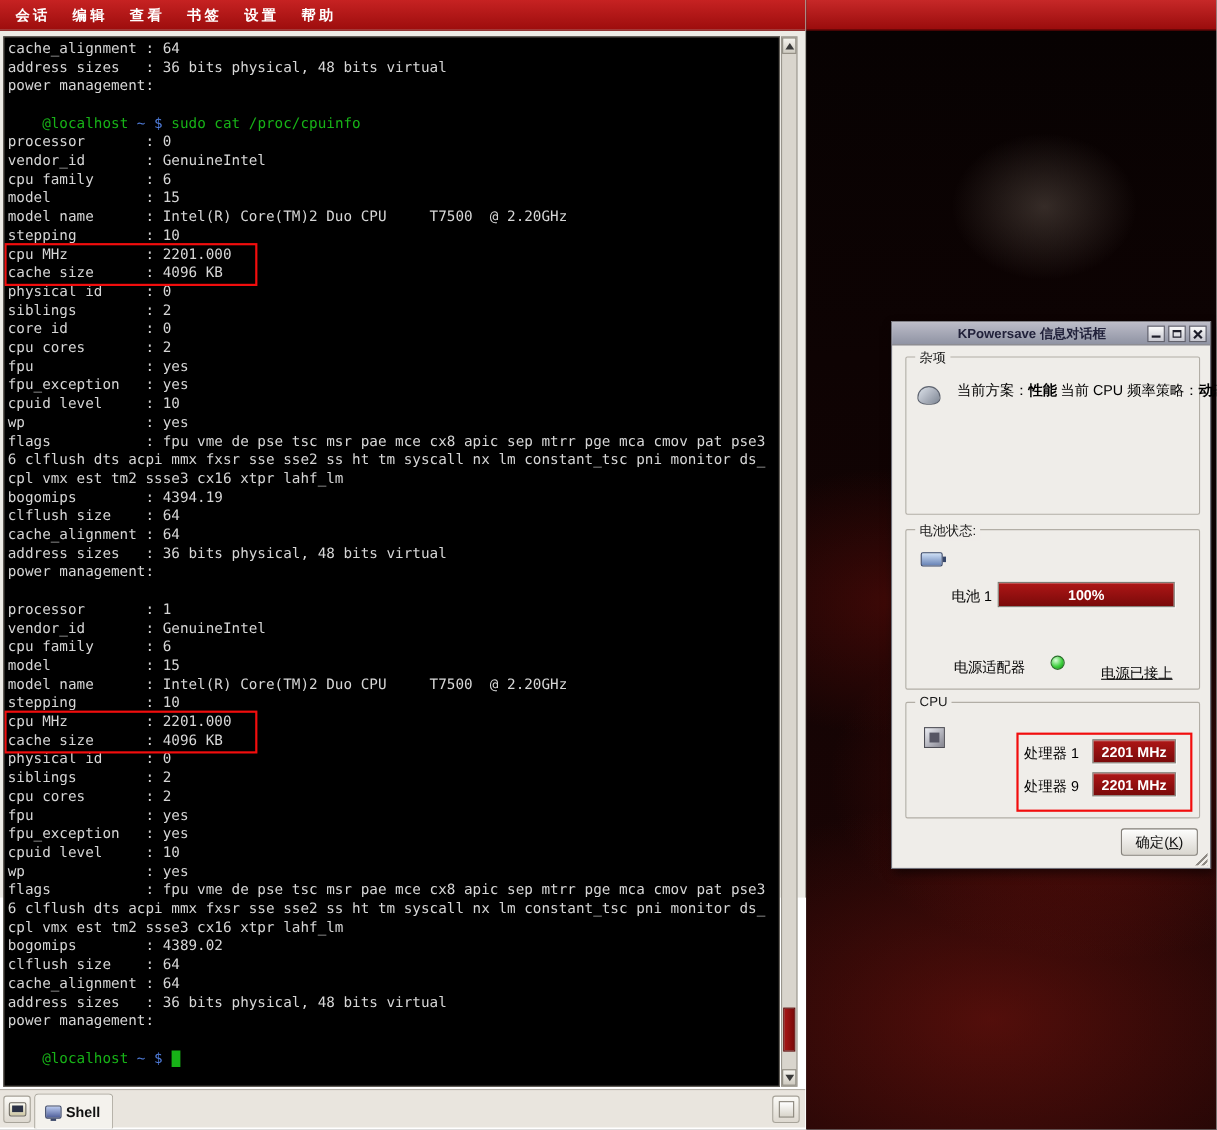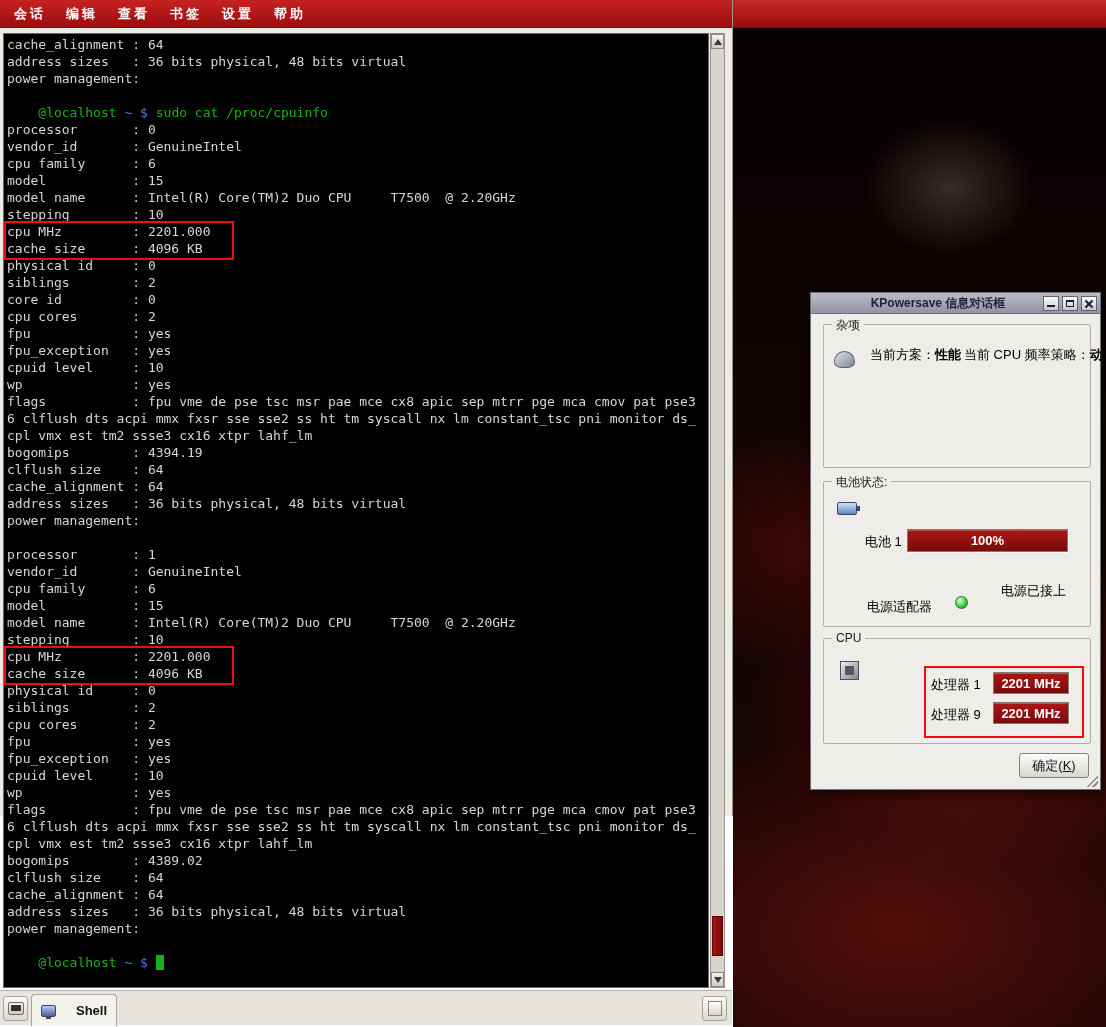--- a/index.html
+++ b/index.html
@@ -46,21 +46,21 @@
     background:linear-gradient(#fbfaf6,#ddd8cf); border-radius:3px;
     display:flex; align-items:center; justify-content:center; cursor:pointer; }
   #btn-new-session { left:3px; }
   #btn-tab-right { left:702px; }
   .mini-terminal { width:16px; height:13px; border:1px solid #6e6a60;
     background:linear-gradient(#fdfcf3,#cfc8a6); position:relative; border-radius:2px; }
   .mini-terminal::after { content:""; position:absolute; left:2px; top:2px; right:2px; bottom:3px; background:#2c3246; }
   .mini-page { width:14px; height:15px; border:1px solid #8a867c; background:linear-gradient(#ffffff,#d8d4ca); }
   #tab-shell { position:absolute; left:31px; top:3px; height:32px; min-width:72px;
     background:#f4f2ed; border:1px solid #a8a49a; border-bottom:none; border-radius:4px 4px 0 0;
-    display:flex; align-items:center; gap:20px; padding:0 9px; font-size:13px; font-weight:bold; color:#111;
+    display:flex; align-items:center; gap:4px; padding:0 9px; font-size:13px; font-weight:bold; color:#111;
     cursor:pointer; }
   .mini-monitor { width:15px; height:12px; border:1px solid #3a4668; border-radius:2px;
     background:linear-gradient(#b9c9ee,#4f5f9a); position:relative; }
   .mini-monitor::after { content:""; position:absolute; left:4px; bottom:-3px; width:5px; height:2px; background:#3a4668; }
 
   
   #right-window { position:absolute; left:733px; top:0; width:373px; height:1027px; background:#050101; }
   #right-titlebar { position:absolute; left:0; top:0; width:100%; height:28px;
     background:linear-gradient(#c62828,#9a0c0c); border-bottom:1px solid #6d0606; cursor:default; }
   #photo { position:absolute; left:0; top:28px; width:100%; height:999px;
@@ -108,21 +108,21 @@
   .battery-icon::after { content:""; position:absolute; right:-4px; top:3px; width:3px; height:5px; background:#37476a; }
   #battery-label { position:absolute; left:41px; top:51px; white-space:nowrap; }
   #battery-bar { position:absolute; left:83px; top:47px; width:161px; height:23px; }
   .bar { border:1px solid #7e7a72; background:linear-gradient(#ae1616,#7a0a0a);
     color:#fff; font-weight:bold; font-size:13px;
     display:flex; align-items:center; justify-content:center;
     box-shadow:inset 0 1px 0 rgba(255,255,255,.25), 1px 1px 0 rgba(255,255,255,.7); }
   #adapter-label { position:absolute; left:43px; top:116px; white-space:nowrap; }
   .led { position:absolute; left:131px; top:114px; width:13px; height:13px; border-radius:50%;
     background:radial-gradient(circle at 35% 30%, #d8ffd8, #3fcf3f 55%, #0d8a0d); border:1px solid #2c6e2c; }
-  #adapter-status { position:absolute; left:177px; top:100px; white-space:nowrap; }
+  #adapter-status { position:absolute; left:177px; top:121px; white-space:nowrap;text-decoration:underline; }
 
   .chip-icon { position:absolute; left:16px; top:22px; width:19px; height:19px;
     background:linear-gradient(135deg,#eceef4,#84848f); border:1px solid #4d4d55; }
   .chip-icon::before { content:""; position:absolute; inset:4px; background:#565664; }
   #cpu-rows { position:absolute; left:107px; top:33px; right:10px; }
   .cpu-row { position:relative; height:22px; margin-bottom:8px; }
   .cpu-label { position:absolute; left:0; top:4px; font-size:13px; white-space:nowrap; }
   .cpu-bar { position:absolute; left:62px; top:0; width:76px; height:22px; }
   #ann3 { left:100px; top:27px; width:160px; height:72px; }
 

